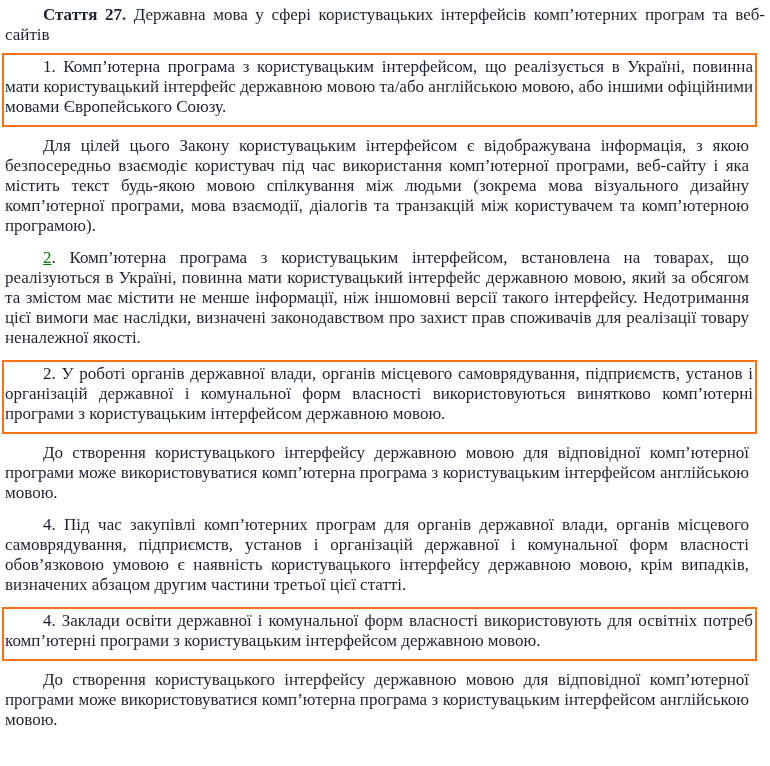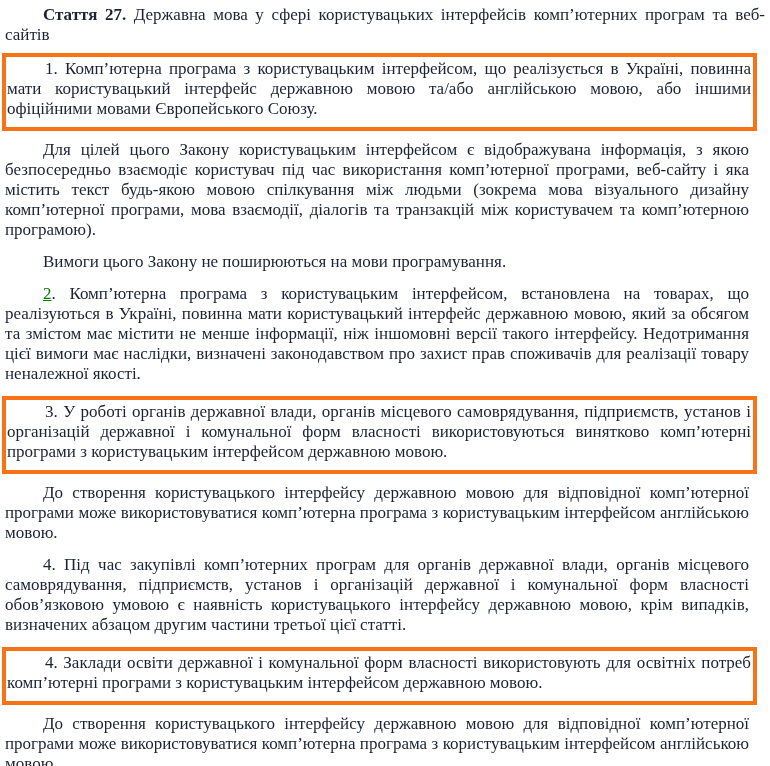--- a/index.html
+++ b/index.html
@@ -27,21 +27,21 @@
     text-indent: 38px;
   }
   .title .bold {
     font-weight: bold;
   }
   p.para {
     margin: 0 16px 12px 0;
     text-indent: 38px;
   }
   .red-box {
-    border: 4px solid #f97316;
+    border: 2px solid #f97316;
     margin: 0 8px 9px -3px;
     padding: 2px 2px 8px 1px;
   }
   .red-box p.para {
     margin: 0;
   }
   a.green-link {
     color: #007a00;
     text-decoration: underline;
     cursor: pointer;
@@ -55,26 +55,25 @@
   <div class="title">
     <span class="bold">Стаття 27.</span><span> Державна мова у сфері користувацьких інтерфейсів комп’ютерних програм та веб-сайтів</span>
   </div>
 
   <div class="red-box">
     <p class="para">1. Комп’ютерна програма з користувацьким інтерфейсом, що реалізується в Україні, повинна мати користувацький інтерфейс державною мовою та/або англійською мовою, або іншими офіційними мовами Європейського Союзу.</p>
   </div>
 
   <p class="para">Для цілей цього Закону користувацьким інтерфейсом є відображувана інформація, з якою безпосередньо взаємодіє користувач під час використання комп’ютерної програми, веб-сайту і яка містить текст будь-якою мовою спілкування між людьми (зокрема мова візуального дизайну комп’ютерної програми, мова взаємодії, діалогів та транзакцій між користувачем та комп’ютерною програмою).</p>
 
-  <p class="para">Вимоги цього Закону не поширюються на мови програмування.</p>
 
   <p class="para"><a class="green-link">2</a><span>. Комп’ютерна програма з користувацьким інтерфейсом, встановлена на товарах, що реалізуються в Україні, повинна мати користувацький інтерфейс державною мовою, який за обсягом та змістом має містити не менше інформації, ніж іншомовні версії такого інтерфейсу. Недотримання цієї вимоги має наслідки, визначені законодавством про захист прав споживачів для реалізації товару неналежної якості.</span></p>
 
   <div class="red-box">
-    <p class="para">3. У роботі органів державної влади, органів місцевого самоврядування, підприємств, установ і організацій державної і комунальної форм власності використовуються винятково комп’ютерні програми з користувацьким інтерфейсом державною мовою.</p>
+    <p class="para">2. У роботі органів державної влади, органів місцевого самоврядування, підприємств, установ і організацій державної і комунальної форм власності використовуються винятково комп’ютерні програми з користувацьким інтерфейсом державною мовою.</p>
   </div>
 
   <p class="para">До створення користувацького інтерфейсу державною мовою для відповідної комп’ютерної програми може використовуватися комп’ютерна програма з користувацьким інтерфейсом англійською мовою.</p>
 
   <p class="para">4. Під час закупівлі комп’ютерних програм для органів державної влади, органів місцевого самоврядування, підприємств, установ і організацій державної і комунальної форм власності обов’язковою умовою є наявність користувацького інтерфейсу державною мовою, крім випадків, визначених абзацом другим частини третьої цієї статті.</p>
 
   <div class="red-box">
     <p class="para">4. Заклади освіти державної і комунальної форм власності використовують для освітніх потреб комп’ютерні програми з користувацьким інтерфейсом державною мовою.</p>
   </div>
 

